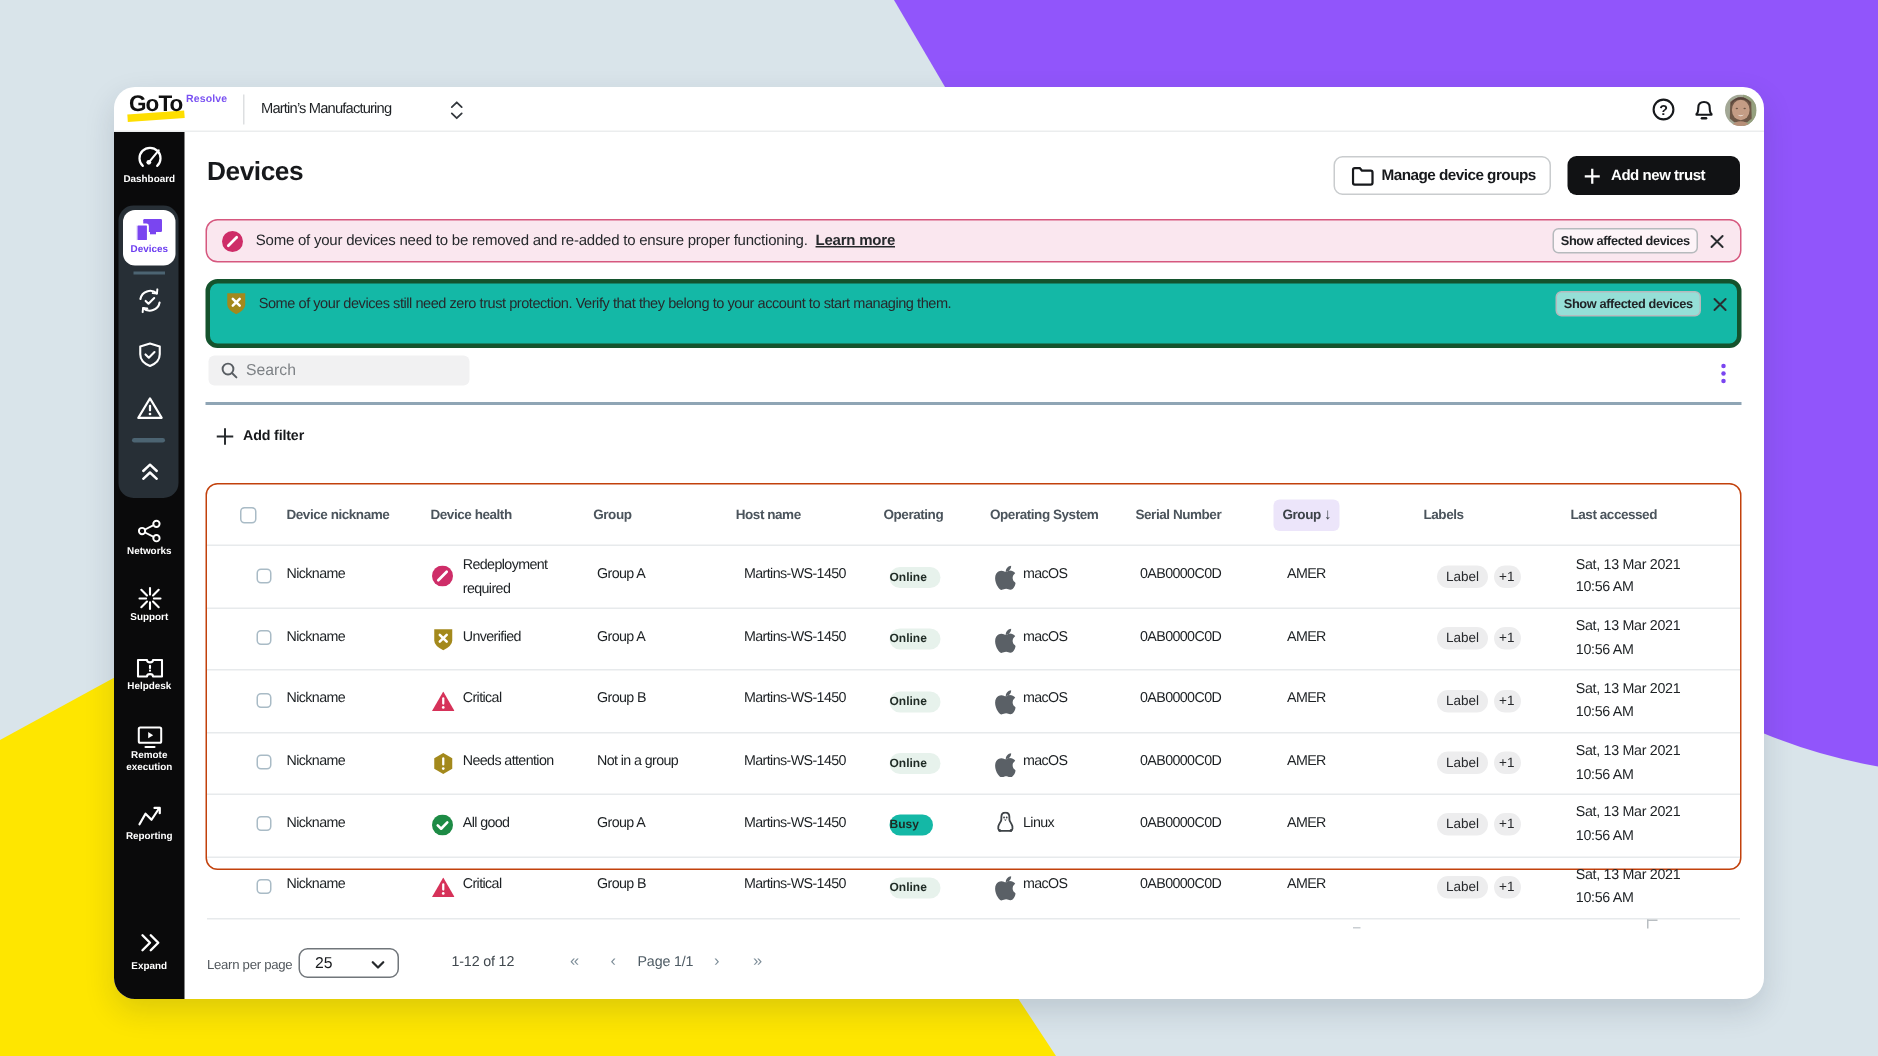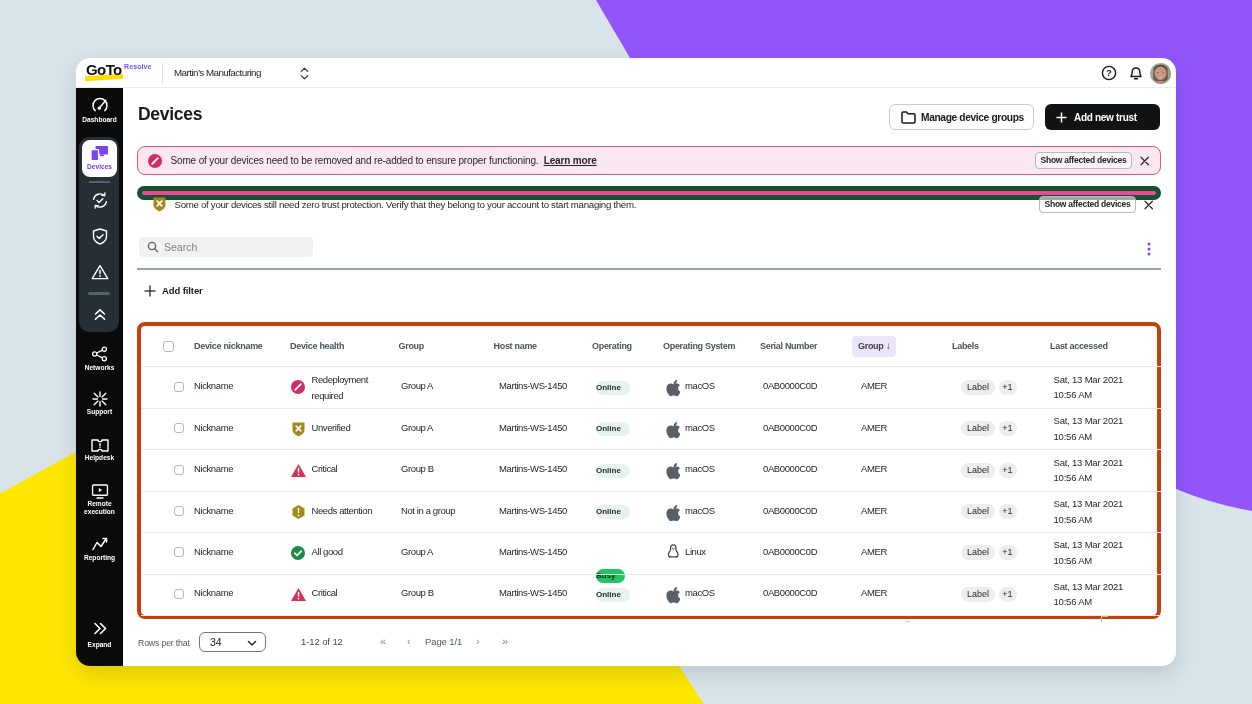--- a/index.html
+++ b/index.html
@@ -36,43 +36,43 @@
   
   h1 { position:absolute; left:62px; top:46px; font-size:17.5px; font-weight:700;
     color:#17191c; letter-spacing:-0.3px; }
   .btn { position:absolute; top:46px; height:26px; border-radius:6px; font-size:10.5px;
     font-weight:700; letter-spacing:-0.2px; display:flex; align-items:center; white-space:nowrap; }
   #btn-manage { left:813px; width:145px; border:1px solid #c9ccce; color:#17191c; background:#fff; }
   #btn-add { left:969px; width:115px; background:#111214; color:#fff; }
   .alert { position:absolute; left:61px; width:1024px; height:29px; border-radius:8px;
     font-size:9.7px; color:#26292c; }
   #alert-pink { top:88px; background:#fae7ef; border:1px solid #d6587f; }
-  #alert-yellow { top:127.5px; height:14px; background:#ec4899; border:5px solid #14532d; }
+  #alert-yellow { top:127.5px; height:46px; background:#14b8a6; border:3px solid #14532d; }
   .alert-text { position:absolute; left:32.5px; top:0; height:28px; line-height:28px; letter-spacing:-0.25px; white-space:nowrap;}
   .alert-btn { position:absolute; left:897px; top:5px; width:97px; height:17px;
     border:1px solid #b6babd; border-radius:4px; background:rgba(255,255,255,.55);
     font-size:8.5px; font-weight:700; color:#202326; text-align:center; line-height:15.5px; letter-spacing:-0.25px; white-space:nowrap;}
   .alert-x { position:absolute; left:995.5px; top:3px; width:21px; height:21px; }
   #search2 { position:absolute; left:63px; top:179px; width:174px; height:20px;
     background:#f1f1f2; border-radius:4px; font-size:10.5px; color:#7e8286; line-height:20px; }
   #divider { position:absolute; left:61px; top:209.5px; width:1024px; height:2px; background:#8fa5b5; }
   #addfilter { position:absolute; left:86px; top:227px; font-size:9.5px; font-weight:700;
     color:#17191c; letter-spacing:-0.1px;}
   
-  #card { position:absolute; left:61px; top:264px; width:1024px; height:297px;
-    border:4px solid #c2410c; border-radius:8px; background:#fff; }
+  #card { position:absolute; left:61px; top:264px; width:1024px; height:258px;
+    border:1px solid #c2410c; border-radius:8px; background:#fff; }
   .hlabel { position:absolute; top:0; height:40px; line-height:40px; font-size:9px;
     font-weight:700; color:#4b545c; letter-spacing:-0.3px; white-space:nowrap; }
   .hline { position:absolute; left:0; width:1022px; height:1px; background:#e7eaec; }
   .row-text { position:absolute; font-size:9.5px; color:#1d2124; letter-spacing:-0.4px; white-space:nowrap; }
   .cb { position:absolute; width:11px; height:11px; border:1.4px solid #a9bbc6; border-radius:3px; background:#fff;}
   .badge { position:absolute; height:14px; border-radius:7px; font-size:8px; font-weight:700;
     color:#1e2a24; line-height:14px; }
   .b-on { background:#e7f2ec; width:34px; }
-  .b-busy { background:#22c55e; width:29px;margin-top:23px; }
+  .b-busy { background:#14b8a6; width:29px; }
   .pill { position:absolute; background:#ededee; border-radius:8px; height:15px;
     font-size:9px; color:#27292c; text-align:center; line-height:15px; }
   .date { position:absolute; font-size:9.5px; color:#1d2124; line-height:15.5px; letter-spacing:-0.2px; white-space:nowrap;}
   
   .pg { position:absolute; font-size:9px; color:#40484e; letter-spacing:-0.1px; white-space:nowrap; }
 </style>
 </head>
 <body>
 <svg id="bg" width="1252" height="704" viewBox="0 0 1252 704">
   <path d="M596 0 L1252 0 L1252 511 Q1212 504 1176 489 L630 58 Z" fill="#9155fb"></path>
@@ -387,23 +387,23 @@
 <div class="row-text" style="left:622px;top:261.3px">0AB0000C0D</div>
 <div class="row-text" style="left:720px;top:261.3px">AMER</div>
 <div class="pill" style="left:820px;top:260.8px;width:34px">Label</div>
 <div class="pill" style="left:857.5px;top:260.8px;width:18px">+1</div>
 <div class="date" style="left:912.5px;top:252.8px">Sat, 13 Mar 2021<br>10:56 AM</div>
 <div class="hline" style="top:289.0px"></div>
 <div class="abs" style="left:764px;top:295px;width:5px;height:1px;background:#c9ced2"></div>
 <div class="abs" style="left:960px;top:290px;width:7px;height:6px;border-left:1px solid #b9bec2;border-top:1px solid #b9bec2"></div>
 </div>
 
-  <div class="pg" style="left:62px;top:580px;font-size:8.8px;color:#53595e;letter-spacing:-0.2px">Rows per that</div>
+  <div class="pg" style="left:62px;top:580px;font-size:8.8px;color:#53595e;letter-spacing:-0.2px">Learn per page</div>
   <div class="abs" style="left:123px;top:574px;width:67px;height:20px;border:1px solid #71767b;border-radius:6px;font-size:10.5px;color:#17191c;line-height:19px">
-    <span style="padding-left:10px">34</span>
+    <span style="padding-left:10px">25</span>
     <svg class="abs" style="right:8px;top:6.5px" width="10" height="7" viewBox="0 0 10 7">
       <path d="M1.5 1.5 L5 5 L8.5 1.5" fill="none" stroke="#26292c" stroke-width="1.5" stroke-linecap="round" stroke-linejoin="round"></path>
     </svg>
   </div>
   <div class="pg" style="left:225px;top:578px;font-size:9.5px">1-12 of 12</div>
   <div class="pg" style="left:304px;top:577px;font-size:11px;color:#7d8d98">«</div>
   <div class="pg" style="left:331px;top:577px;font-size:11px;color:#7d8d98">‹</div>
   <div class="pg" style="left:349px;top:578px;font-size:9.5px;color:#4e5b64">Page 1/1</div>
   <div class="pg" style="left:400px;top:577px;font-size:11px;color:#7d8d98">›</div>
   <div class="pg" style="left:426px;top:577px;font-size:11px;color:#7d8d98">»</div>

